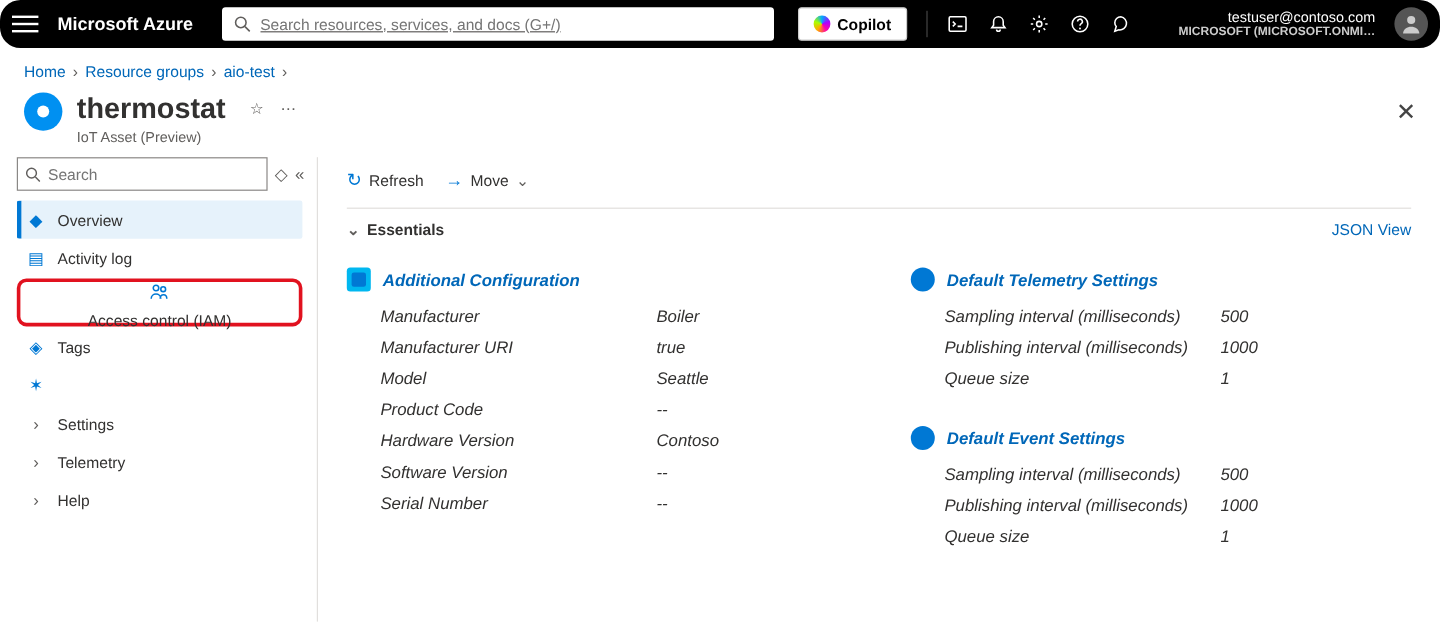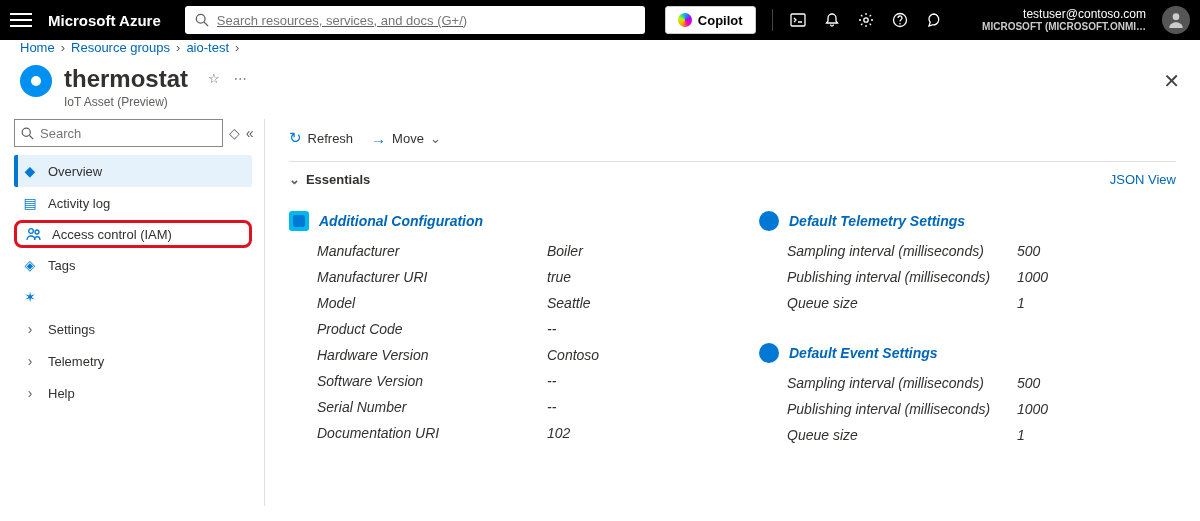--- a/index.html
+++ b/index.html
@@ -1,37 +1,37 @@
 <!DOCTYPE html>
 <html><head>
 <meta charset="utf-8">
 <style>
   * { box-sizing: border-box; margin: 0; padding: 0; }
   html, body { width: 1200px; height: 521px; font-family: "Segoe UI", Arial, sans-serif; font-size: 13px; color: #323130; background:#fff; overflow:hidden;}
   a { text-decoration: none; }
 
   
-  .topbar { height:40px; background:#000; display:flex; align-items:center; color:#fff; padding:0 10px; gap:10px;}
+  .topbar { height:40px; background:#000; display:flex; align-items:center; color:#fff; padding:0 10px; gap:10px;border-radius:17px;}
   .hamburger { width:22px; height:22px; display:flex; flex-direction:column; justify-content:center; gap:4px; cursor:pointer;}
   .hamburger span{height:2px; background:#fff;}
   .brand { font-weight:600; font-size:15px; margin-left:6px; margin-right:14px;}
   .searchbox { flex:0 0 460px; height:28px; background:#fff; border-radius:3px; display:flex; align-items:center; padding:0 10px; gap:8px; color:#605e5c;text-decoration:underline;}
   .searchbox input{ border:none; outline:none; flex:1; font-size:13px;}
   .copilot { margin-left:10px; background:#fff; color:#000; height:28px; border-radius:3px; padding:0 12px; display:flex; align-items:center; gap:6px; font-weight:600; font-size:13px; border:1px solid #ccc;}
   .copilot .dot{width:14px;height:14px;border-radius:50%; background:conic-gradient(#0af,#a0f,#f0a,#fa0,#af0,#0af);}
   .top-spacer{flex:1;}
   .top-icons{display:flex; gap:16px; align-items:center; margin-right:10px;}
   .top-icons .ticon{width:18px; height:18px; color:#fff; display:flex; align-items:center; justify-content:center;}
   .userblock{ text-align:right; line-height:1.1; margin-right:6px;}
   .userblock .u1{font-size:12px;}
   .userblock .u2{font-size:10px; color:#ccc; font-weight:600;}
   .avatar{width:28px;height:28px;border-radius:50%; background:#555; display:flex; align-items:center; justify-content:center;}
 
   
-  .breadcrumb{ padding:0 20px 6px 20px; display:flex; gap:6px; align-items:center; font-size:13px;}
+  .breadcrumb{ padding:12px 20px 6px 20px; display:flex; gap:6px; align-items:center; font-size:13px;}
   .breadcrumb .bc{ color:#0067b8;}
   .breadcrumb .sep{ color:#605e5c;}
 
   
   .page-head{ padding:4px 20px 10px 20px; display:flex; align-items:flex-start; gap:12px; position:relative;}
   .res-icon{ width:32px; height:32px; border-radius:50%; background:#0090f1; position:relative; display:flex; align-items:center; justify-content:center;}
   .res-icon::after{content:""; width:10px;height:10px;border-radius:50%; background:#fff; position:absolute;}
   .title-block .title{ font-size:24px; font-weight:600;}
   .title-block .sub{ font-size:12px; color:#605e5c; margin-top:2px;}
   .title-actions{ display:flex; align-items:center; gap:14px; margin-top:6px; margin-left:8px; color:#605e5c;}
@@ -41,21 +41,21 @@
   .body{ display:flex; height:calc(521px - 40px - 36px - 58px);}
   .sidebar{ width:260px; padding:0 8px 0 14px;}
   .side-search-row{display:flex; align-items:center; gap:6px; margin-bottom:8px;}
   .side-search{ flex:0 0 190px; height:28px; border:1px solid #8a8886; display:flex; align-items:center; padding:0 6px; gap:6px;}
   .side-search input{border:none; outline:none; flex:1; font-size:13px;}
   .filter-ic, .collapse-ic{ color:#605e5c; font-size:14px; cursor:pointer;}
   .nav-item{ display:flex; align-items:center; gap:10px; height:32px; padding:0 8px; cursor:pointer; border-radius:2px;}
   .nav-item.active{ background:#e6f2fb; border-left:4px solid #0078d4; padding-left:4px;}
   .nav-item .ic{ width:16px; height:16px; display:flex; align-items:center; justify-content:center; font-size:14px;}
   .highlight-box{ border:3px solid #e1121f; border-radius:8px; padding:1px; margin:1px 0;}
-  .highlight-box .nav-item{ height:20px;}
+  .highlight-box .nav-item{ height:32px;flex-direction:column;}
 
   .main{ flex:1; border-left:1px solid #e1dfdd; margin-left:4px; padding:0 24px 0 24px; overflow:hidden;}
   .cmdbar{ display:flex; align-items:center; gap:18px; padding:10px 0 14px 0; border-bottom:1px solid #e1dfdd;}
   .cmd{ display:flex; align-items:center; gap:6px; color:#323130; cursor:pointer;}
   .cmd .ci{color:#0078d4; font-size:15px;}
 
   .essentials-row{ display:flex; align-items:center; padding:10px 0 6px 0; font-weight:600;}
   .essentials-row .chev{ margin-right:6px; color:#605e5c;}
   .json-view{ margin-left:auto; color:#0067b8; font-weight:400; cursor:pointer;}
 
@@ -264,24 +264,20 @@
             <div class="v">Contoso</div>
           </div>
         <div class="kv">
             <div class="k">Software Version</div>
             <div class="v">--</div>
           </div>
         <div class="kv">
             <div class="k">Serial Number</div>
             <div class="v">--</div>
           </div>
-        <div class="kv">
-            <div class="k">Documentation URI</div>
-            <div class="v">102</div>
-          </div>
       </div>
 
       <div class="col">
         <div class="sec-head gear">
           <span class="sh-ic"></span>
           <span>Default Telemetry Settings</span>
         </div>
         <div class="kv">
             <div class="k">Sampling interval (milliseconds)</div>
             <div class="v">500</div>

